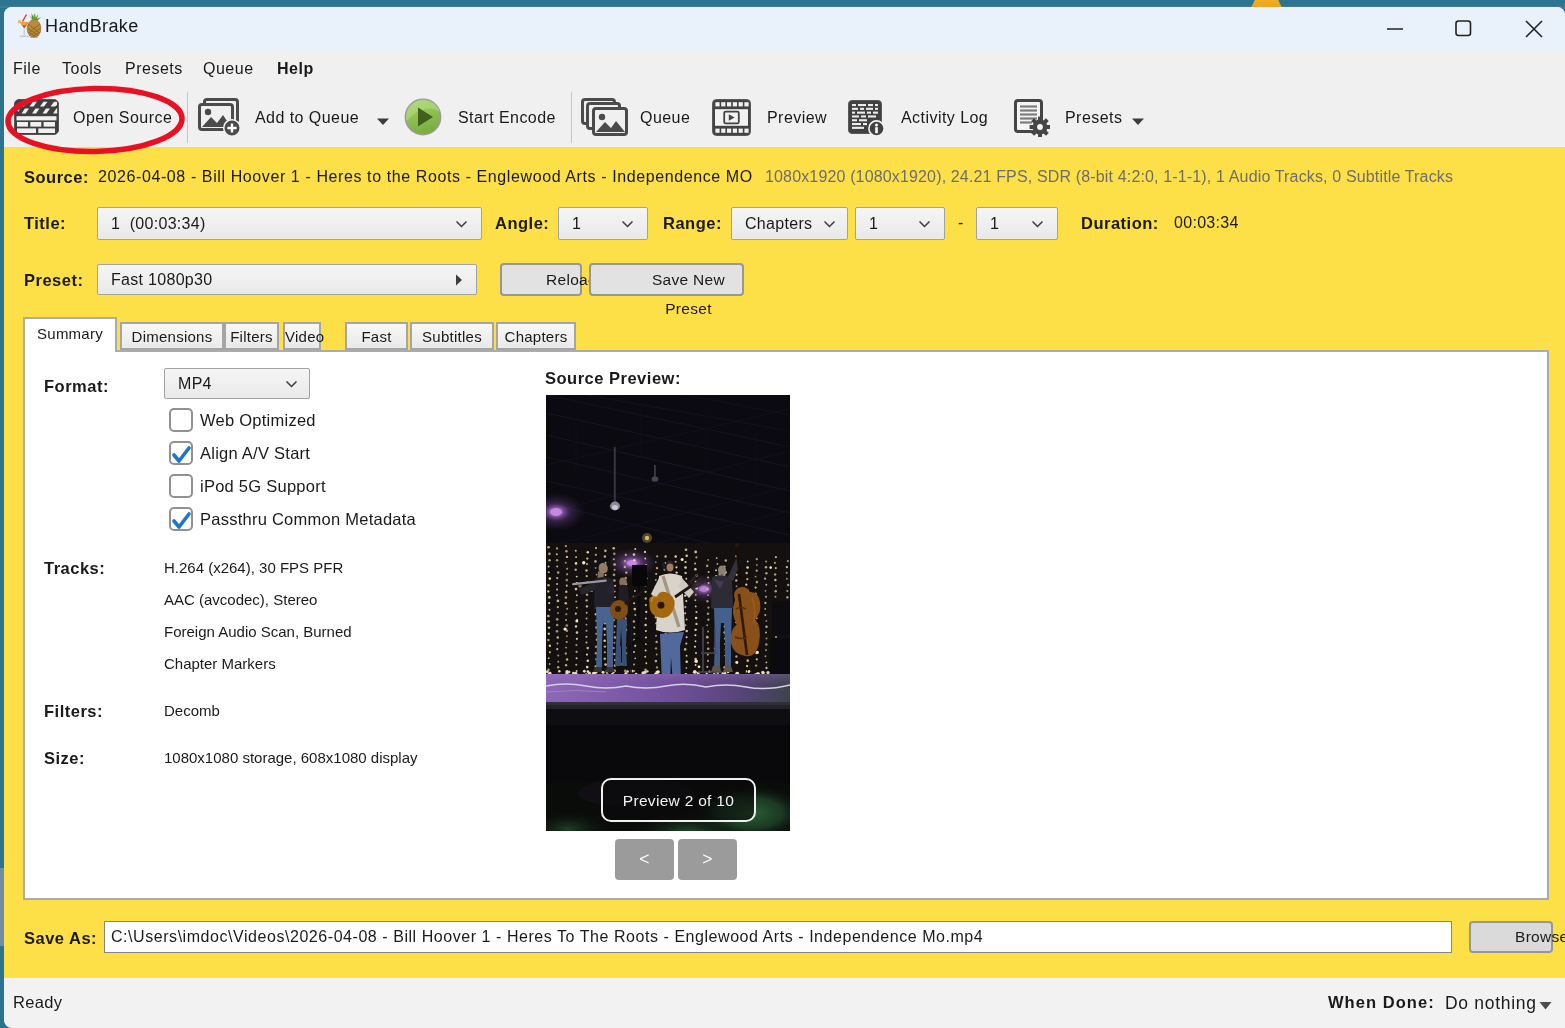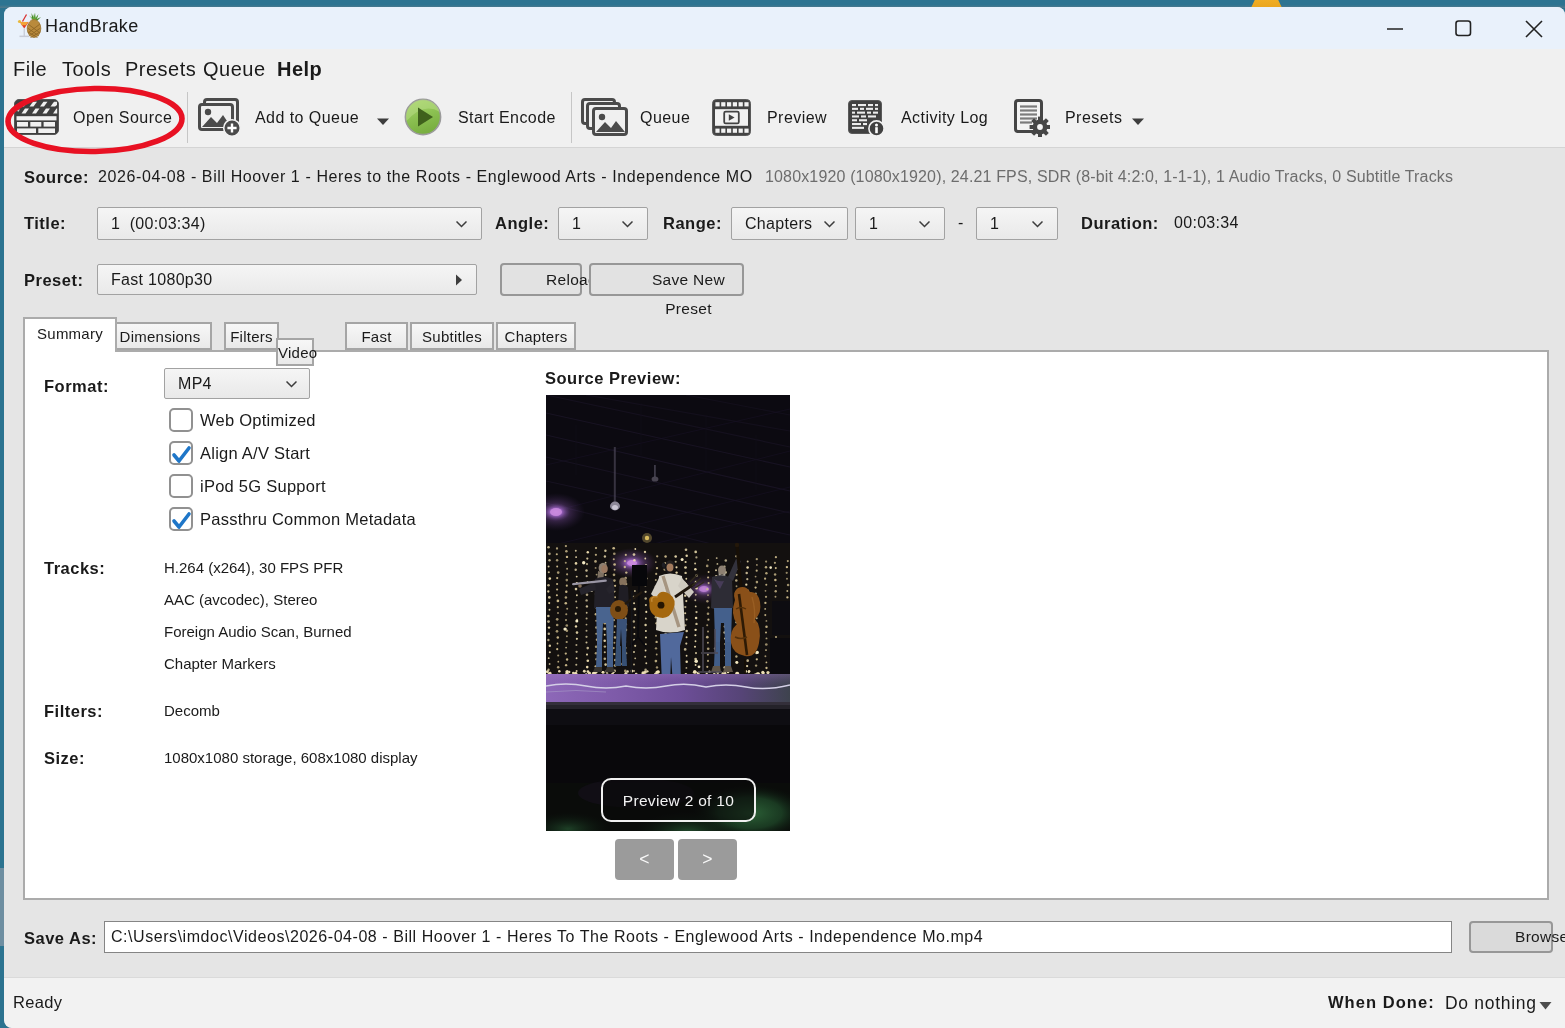--- a/index.html
+++ b/index.html
@@ -1,24 +1,24 @@
 <!DOCTYPE html>
 <html><head>
 <meta charset="utf-8">
 <style>
 * { margin:0; padding:0; box-sizing:border-box; }
 html,body { width:1565px; height:1028px; overflow:hidden; }
 body { font-family:"Liberation Sans", sans-serif; font-size:16px; letter-spacing:0.3px; color:#1a1a1a; background:#2c7390; position:relative; }
 .abs { position:absolute; }
 .b { font-weight:bold; font-size:16.5px; letter-spacing:0.5px; }
-.win { position:absolute; left:4px; top:7px; width:1561px; height:1021px; background:#e5e5e5; border-radius:8px 8px 0 8px; overflow:hidden; }
+.win { position:absolute; left:4px; top:7px; width:1561px; height:1021px; background:#fde047; border-radius:8px 8px 0 8px; overflow:hidden; }
 .titlebar { position:absolute; left:0; top:0; width:100%; height:42px; background:#e9f1fb; }
 .menubar { position:absolute; left:0; top:42px; width:100%; height:36px; background:#f0f0f0; }
 .toolbar { position:absolute; left:0; top:78px; width:100%; height:63px; background:#f0f0f0; border-bottom:1px solid #d4d4d4; }
-.menuitem { position:absolute; top:0; height:36px; line-height:40px; font-size:20px; letter-spacing:0.5px; }
+.menuitem { position:absolute; top:0; height:36px; line-height:40px; font-size:16px; letter-spacing:0.5px; }
 .combo { position:absolute; background:linear-gradient(#f5f5f5,#e9e9e9); border:1px solid #a2a2a2; border-radius:2px; line-height:31px; }
 .combo .txt { position:absolute; left:13px; top:0; }
 .chev { position:absolute; width:11px; height:7px; }
 .btn { position:absolute; background:#e2e2e2; border:2px solid #979797; border-radius:4px; text-align:center;padding-left:44px; }
 .tab { position:absolute; top:315px; height:28px; background:linear-gradient(#f7f7f7,#e9e9e9); border:2px solid #a5a5a5; text-align:center; line-height:25px; font-size:15px; letter-spacing:0.25px; }
 .cb { position:absolute; left:165px; width:24px; height:24px; background:#fff; border:2px solid #919191; border-radius:5px; }
 .lbl { position:absolute; left:196px; height:24px; line-height:24px; font-size:16.5px; letter-spacing:0.25px; }
 .gray { color:#6d6d6d; font-size:16px; letter-spacing:0.15px; }
 .trk { font-size:15px; letter-spacing:0; }
 .btn2 { font-size:15.5px; letter-spacing:0.3px; }
@@ -265,23 +265,23 @@
       <svg class="chev" style="right:13px;top:9px;width:8px;height:12px;" viewBox="0 0 8 12">
           <path d="M1 0.5 L7 6 L1 11.5 Z" fill="#3d3d3d"></path>
         </svg>
       </div>
     <div class="btn btn2" style="left:496px;top:256px;width:82px;height:33px;line-height:29px;">Reload</div>
     <div class="btn btn2" style="left:585px;top:256px;width:155px;height:33px;line-height:29px;">Save New Preset</div>
   </div>
 
   <div class="abs" style="left:19px;top:343px;width:1526px;height:550px;border:2px solid #ababab;background:#fff;"></div>
   <div id="tabs">
-    <div class="tab" style="left:104px;width:104px;">Dimensions</div>
+    <div class="tab" style="left:116px;width:104px;">Dimensions</div>
     <div class="tab" style="left:220px;width:55px;">Filters</div>
-    <div class="tab" style="left:272px;width:38px;margin-top:16px;">Video</div>
+    <div class="tab" style="left:279px;width:38px;">Video</div>
     <div class="tab" style="left:341px;width:63px;">Fast</div>
     <div class="tab" style="left:406px;width:84px;">Subtitles</div>
     <div class="tab" style="left:492px;width:80px;">Chapters</div>
     <div class="tab" style="left:19px;top:310px;width:94px;height:35px;background:#fff;border-bottom:none;border-color:#ababab;line-height:30px;">Summary</div>
   </div>
   <div id="tabcontent">
     <div class="abs b" style="left:40px;top:370px;">Format:</div>
     <div class="combo" style="left:160px;top:361px;width:146px;height:31px;">
         <span class="txt" style="line-height:29px;">MP4</span>
       <svg class="chev" style="right:12px;top:12px;" viewBox="0 0 11 7">

